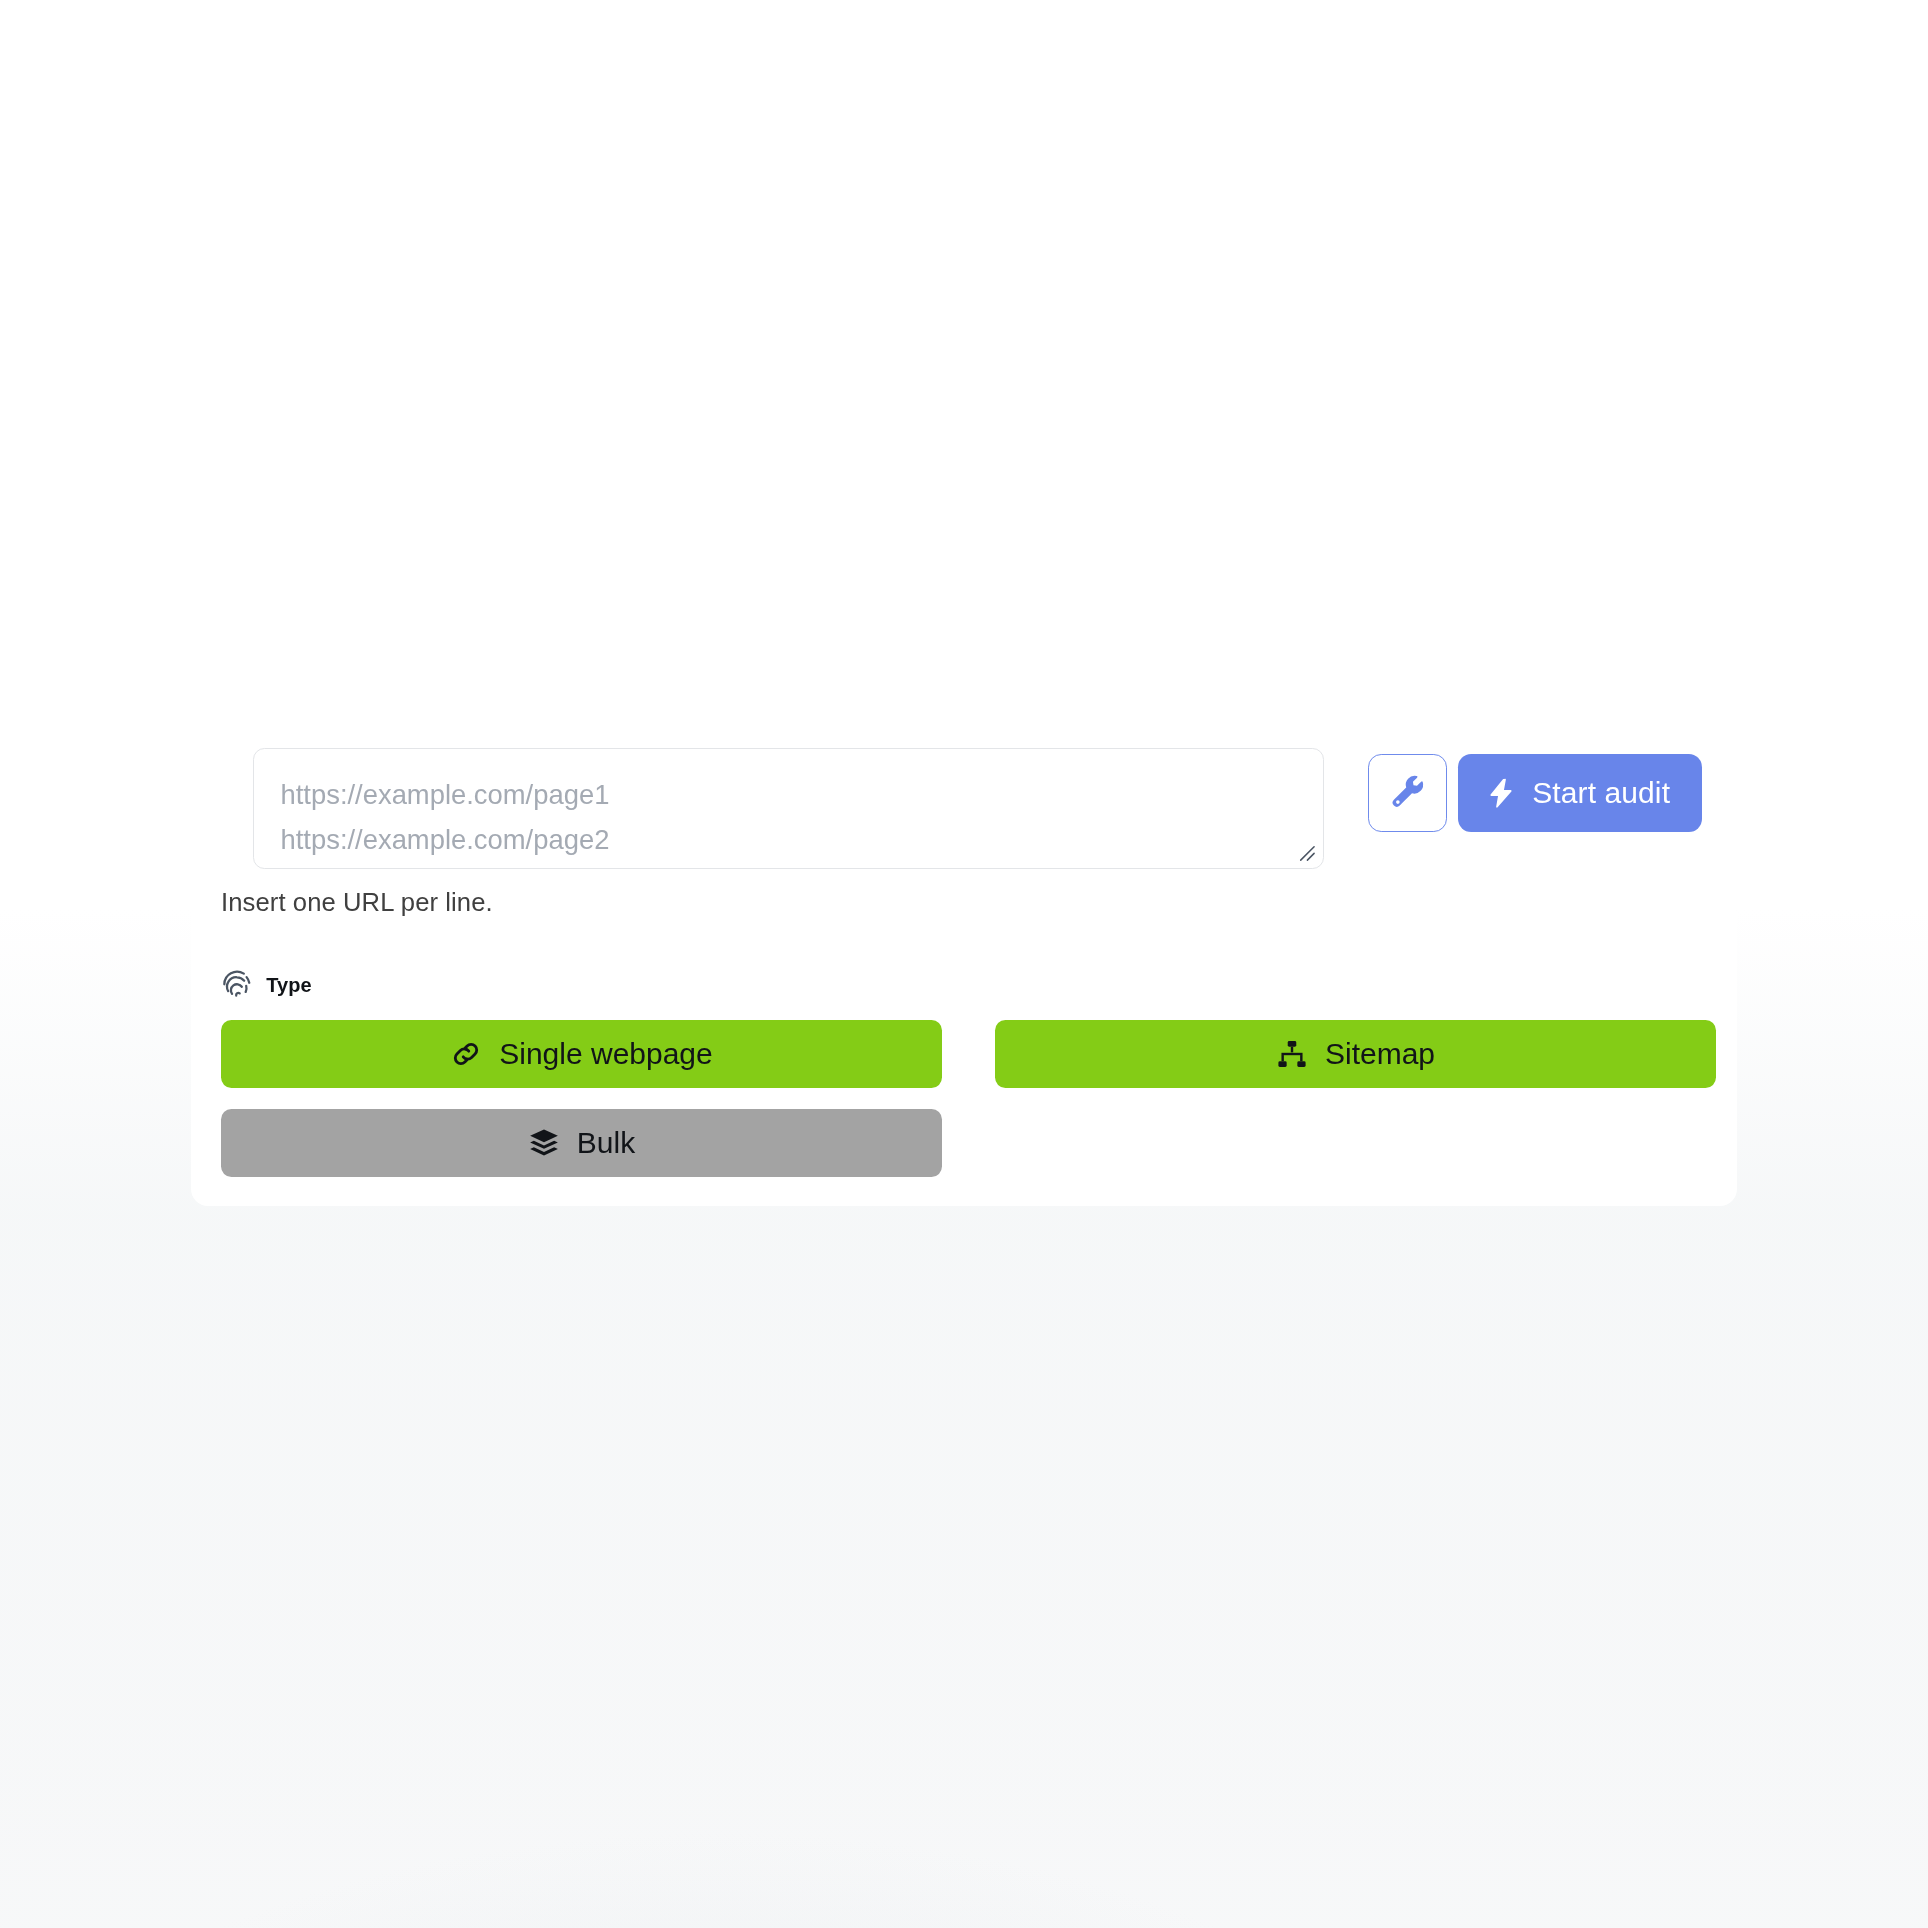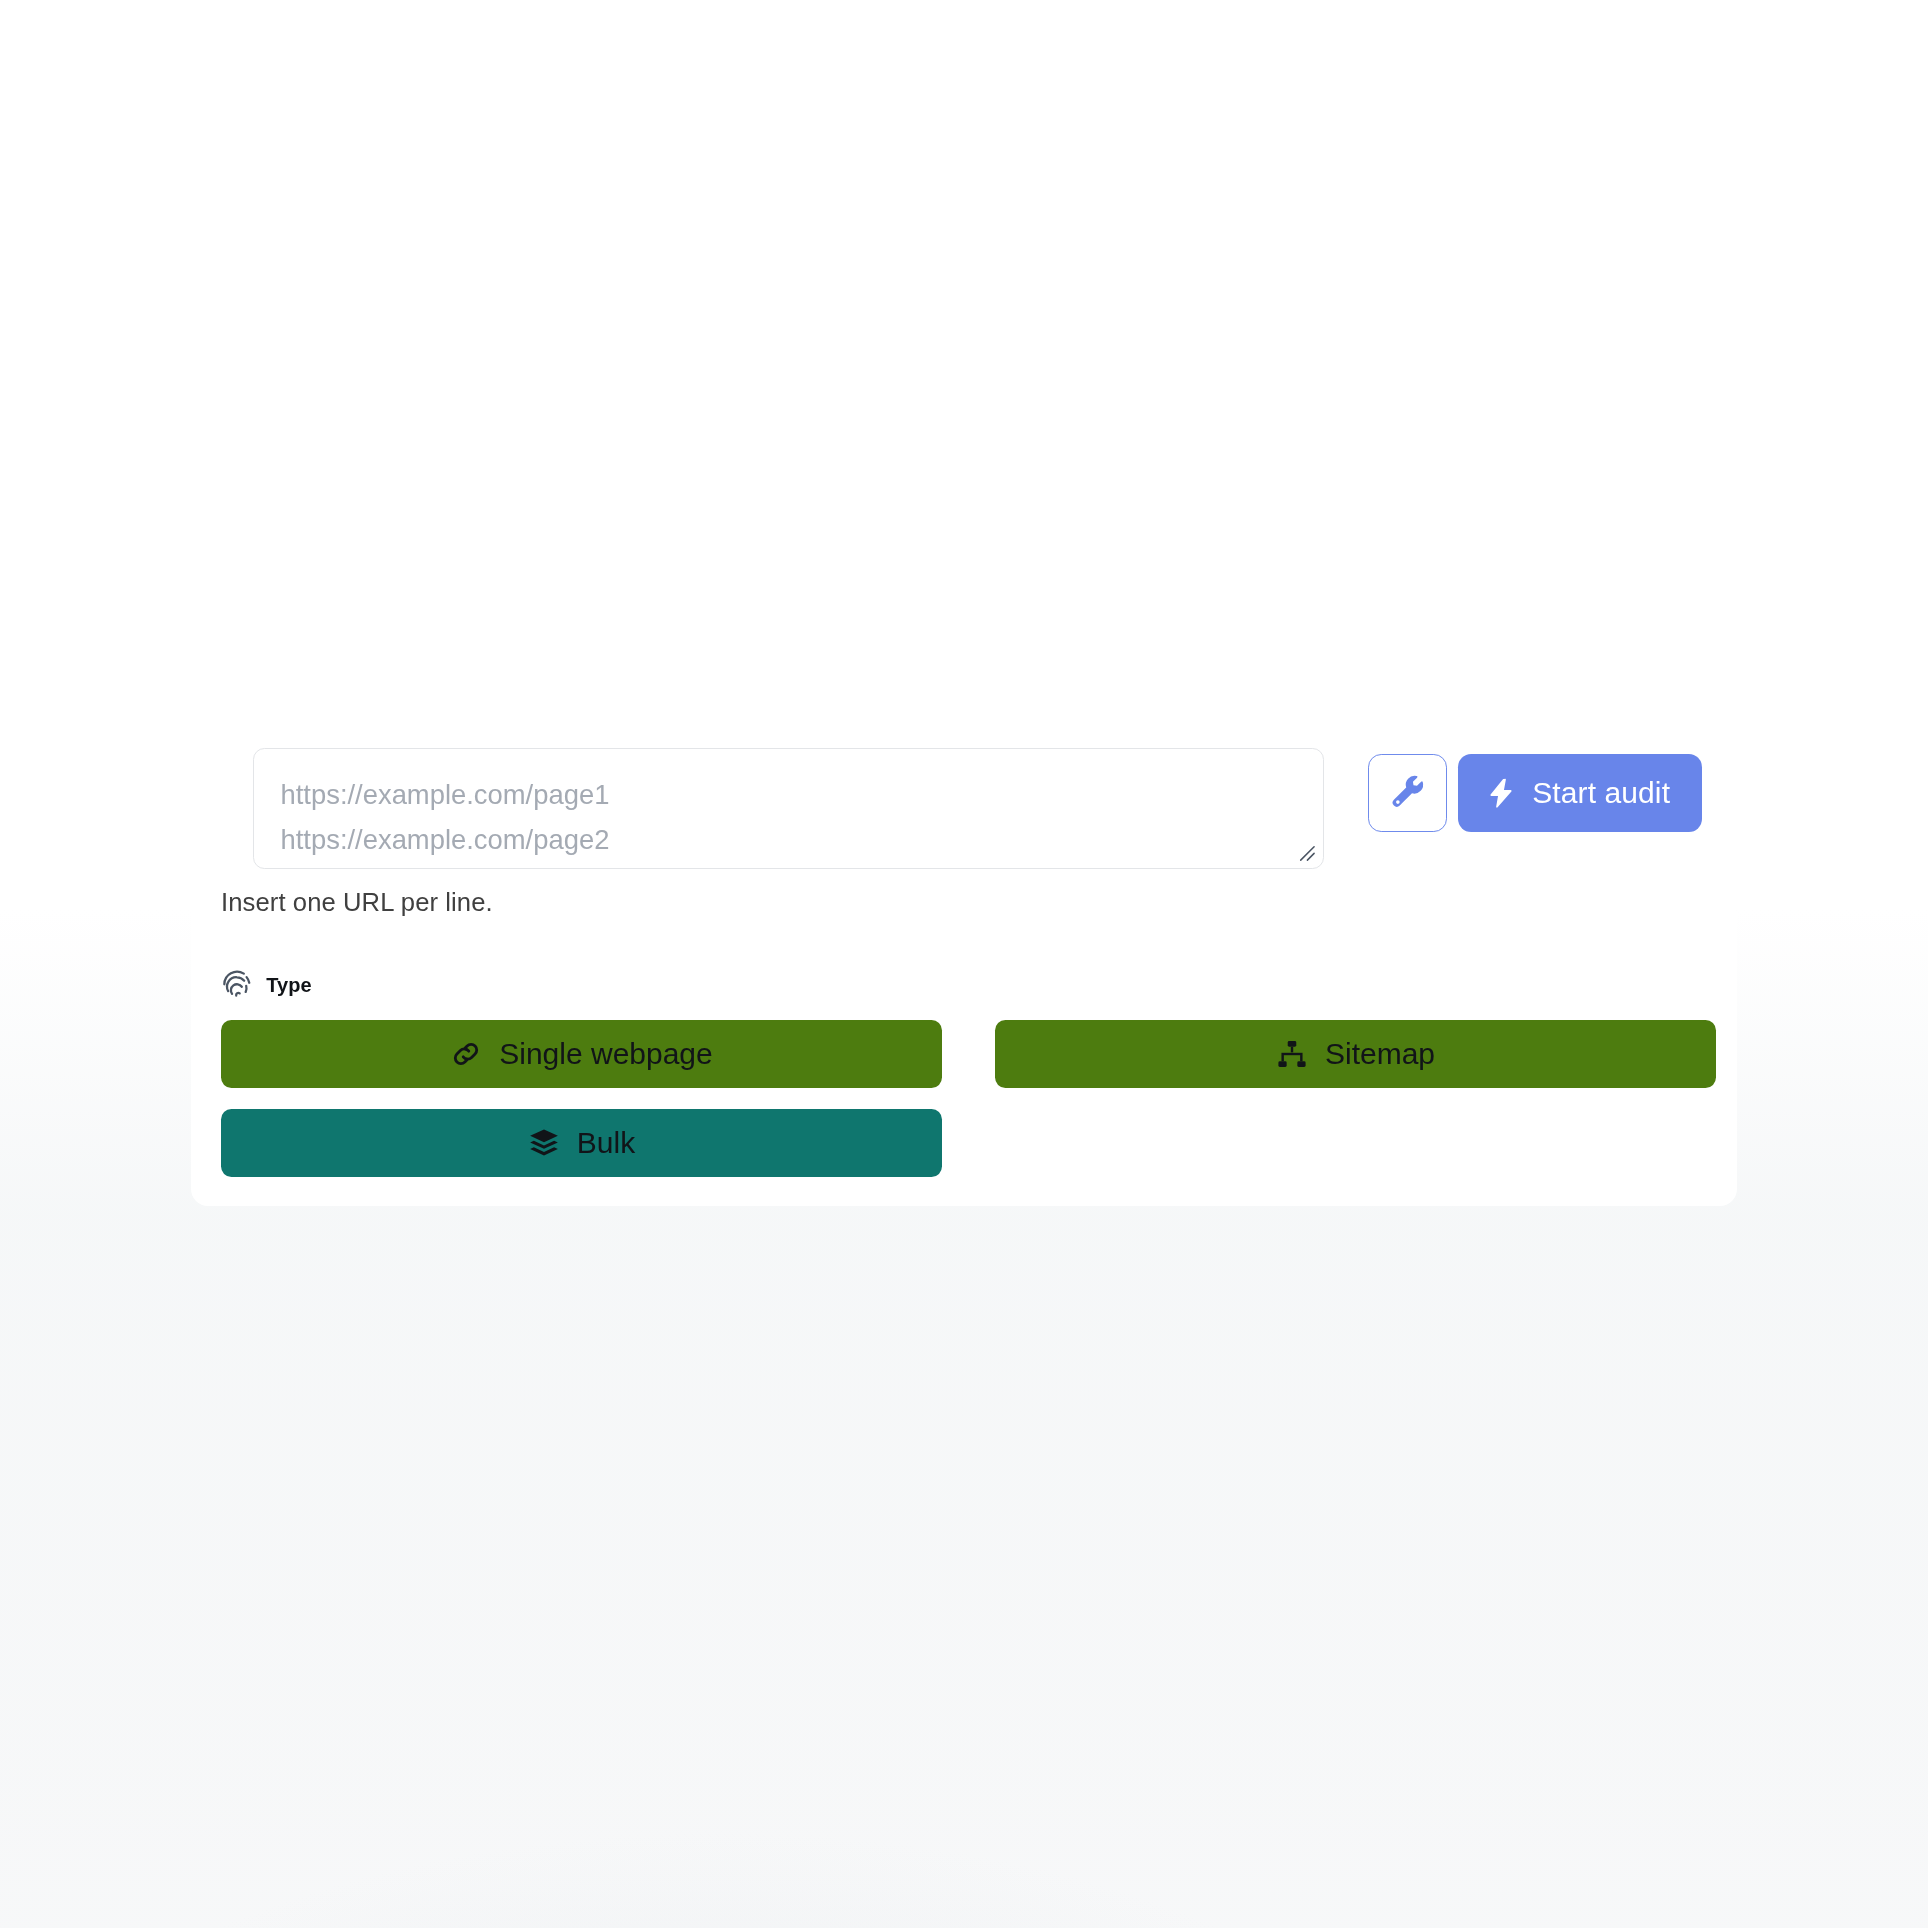--- a/index.html
+++ b/index.html
@@ -178,34 +178,34 @@
     display: grid;
     grid-template-columns: 721px 721px;
     column-gap: 53px;
     row-gap: 21px;
   }
 
   .type-option {
     height: 68px;
     border: none;
     border-radius: 10.4px;
-    background: #4d7c0f;
+    background: #84cc16;
     display: flex;
     align-items: center;
     justify-content: center;
     gap: 17px;
     cursor: pointer;
     font-family: "Liberation Sans", sans-serif;
     font-size: 30px;
     color: #111418;
     padding: 0;
   }
 
   .type-option.selected {
-    background: #0f766e;
+    background: #a3a3a3;
   }
 
   .type-option .opt-icon {
     width: 32px;
     height: 32px;
     display: block;
     flex: none;
     color: #111418;
   }
 

